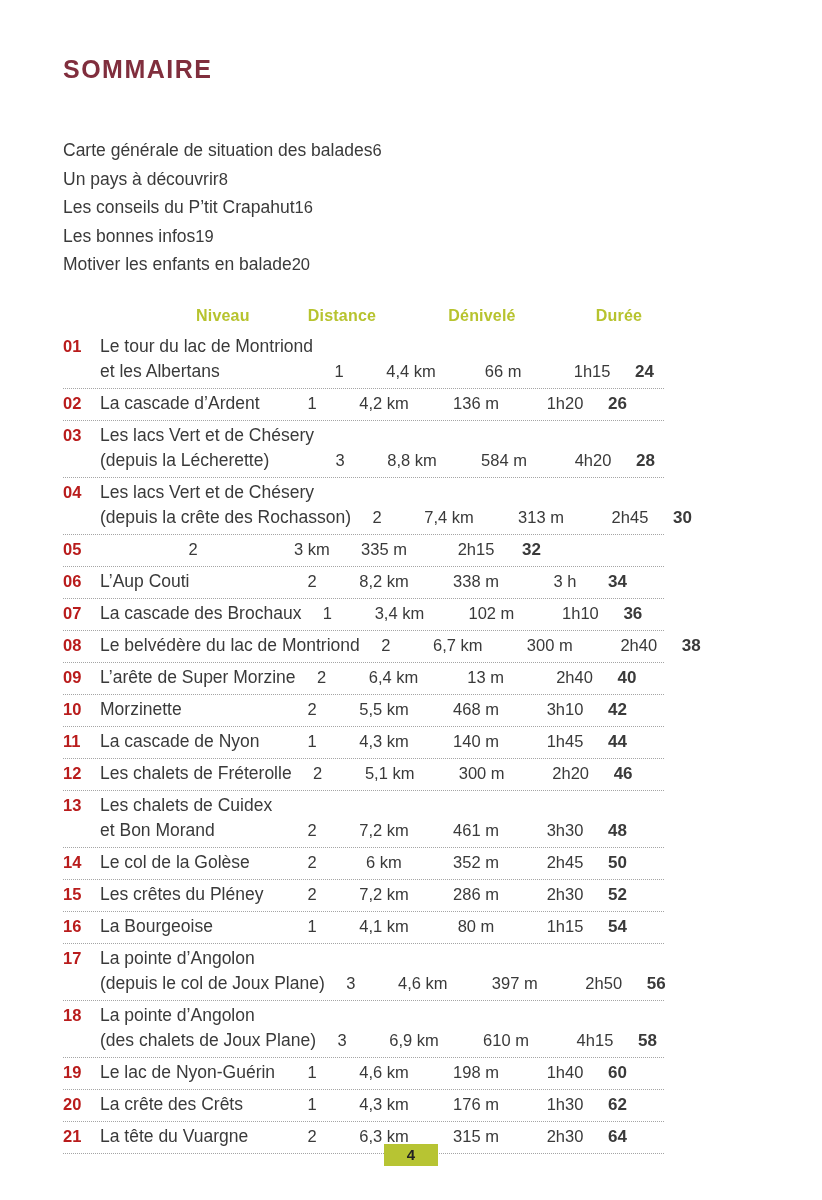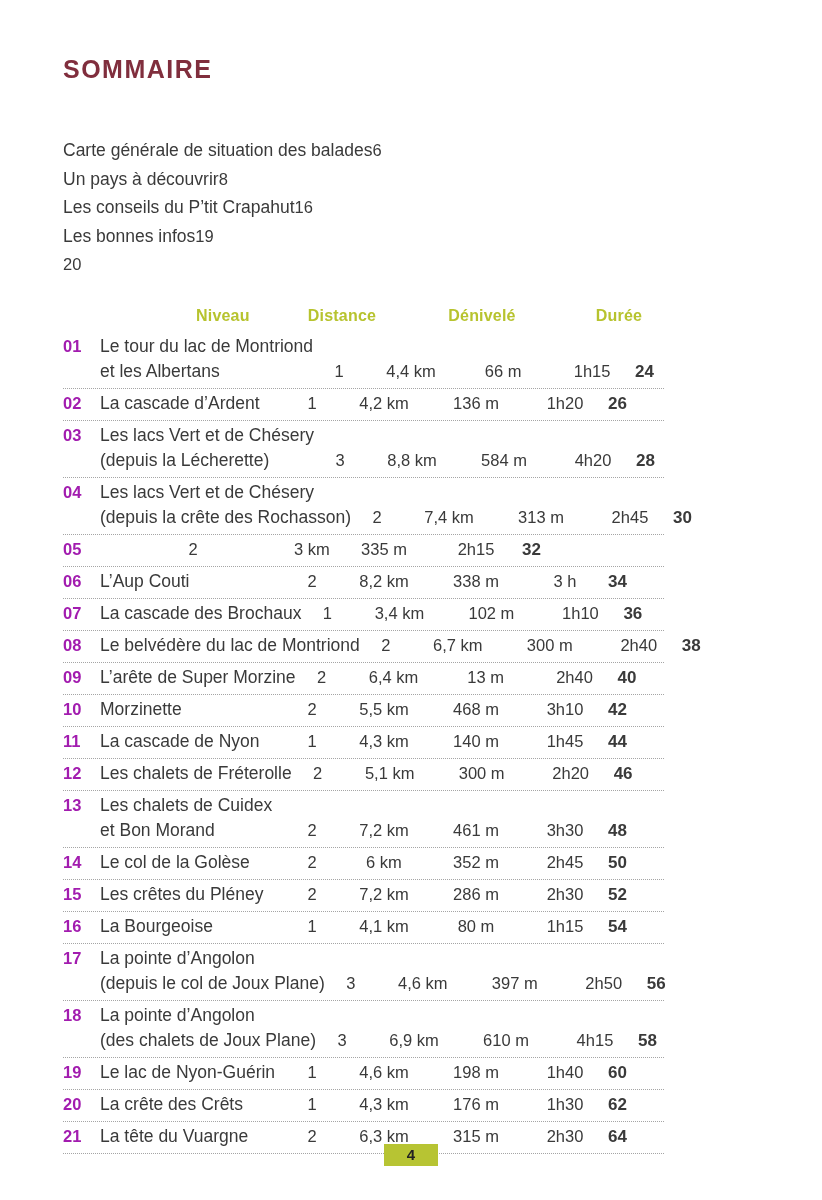--- a/index.html
+++ b/index.html
@@ -48,21 +48,21 @@
   }
 
   
   .trow {
     align-items: end;
     border-bottom: 1px dotted #a5a5a5;
     padding: 2px 0 4px 0;
   }
   .c-num {
     align-self: start;
-    color: #a21caf;
+    color: #b91c1c;
     font-weight: 700;
     font-size: 16.5px;
     line-height: 25px;
   }
   .c-title { align-self: start; font-size: 17.5px; }
   .tline { line-height: 25px; white-space: nowrap; }
   .c-val  { text-align: center; font-size: 16.5px; line-height: 25px; }
   .c-page { text-align: left; font-size: 17px; line-height: 25px; font-weight: 600; }
 
   
@@ -94,20 +94,21 @@
       </li>
       <li class="intro-item">
         <span class="lbl">Les conseils du P’tit Crapahut</span>
         <span class="pg">16</span>
       </li>
       <li class="intro-item">
         <span class="lbl">Les bonnes infos</span>
         <span class="pg">19</span>
       </li>
       <li class="intro-item">
+        <span class="lbl">Motiver les enfants en balade</span>
         <span class="pg">20</span>
       </li>
     </ul>
 
   <div class="thead grid-cols">
     <span></span>
     <span></span>
     <span class="th">Niveau</span>
     <span class="th">Distance</span>
     <span class="th">Dénivelé</span>

